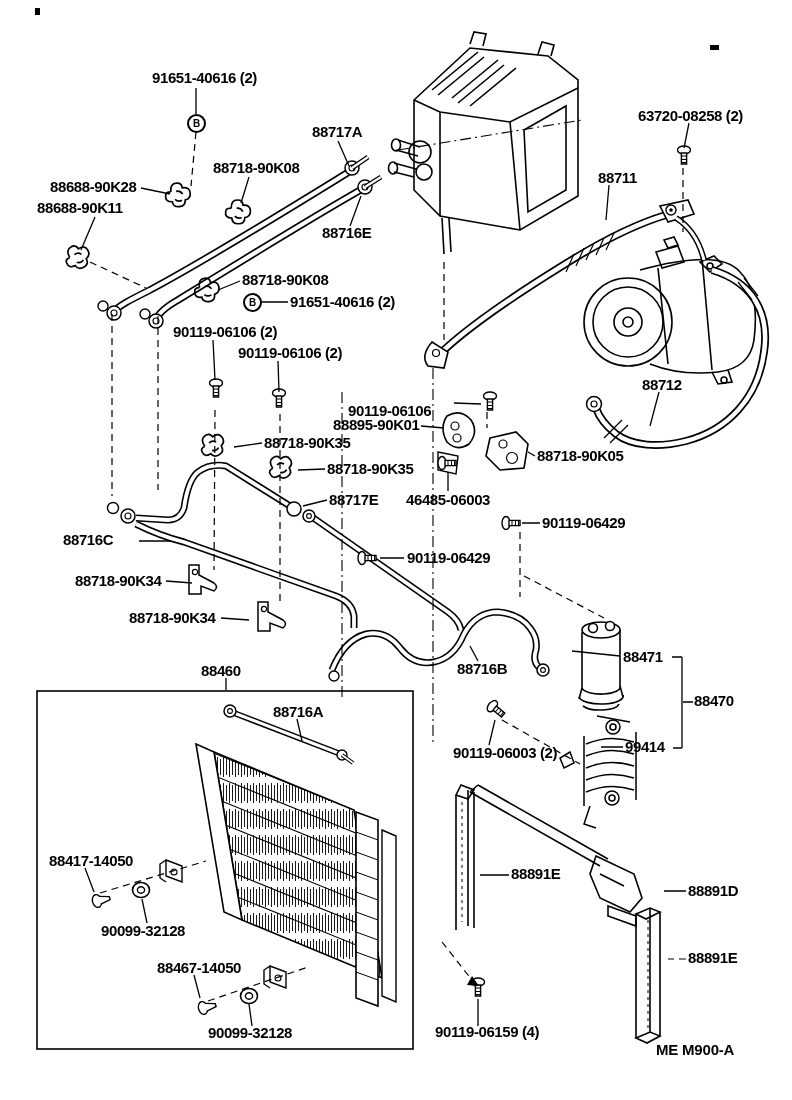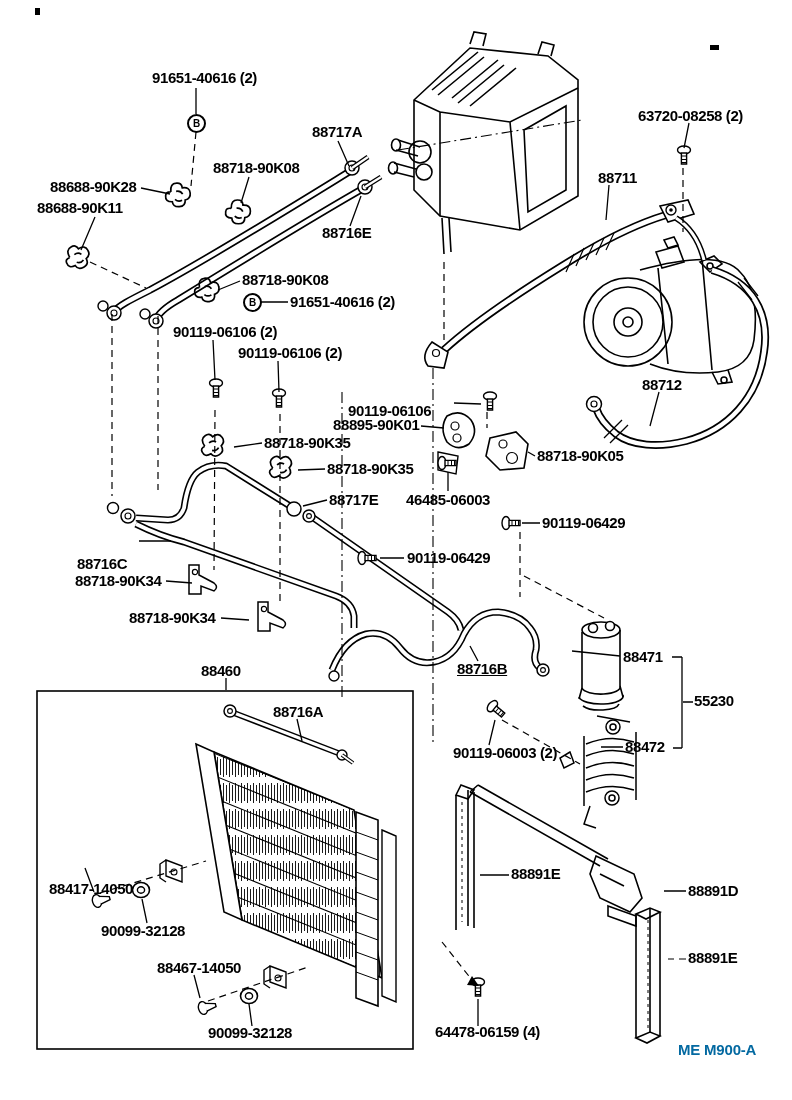--- a/index.html
+++ b/index.html
@@ -3,22 +3,22 @@
 <meta charset="utf-8">
 <style>
   html,body{margin:0;padding:0;background:#fff;}
   #page{position:relative;width:792px;height:1100px;background:#fff;overflow:hidden;
         font-family:"Liberation Sans",sans-serif;}
   svg{position:absolute;left:0;top:0;}
   .part-label{position:absolute;font:700 15px/14px "Liberation Sans",sans-serif;
               letter-spacing:-0.4px;color:#000;white-space:nowrap;}
   .circled-marker{position:absolute;width:15px;height:15px;border:2px solid #000;border-radius:50%;
               font:700 10px/15px "Liberation Sans",sans-serif;text-align:center;color:#000;}
-  .figure-code{position:absolute;left:678px;top:1043px;font:700 15px/14px "Liberation Sans",sans-serif;
-              letter-spacing:-0.2px;color:#0369a1;}
+  .figure-code{position:absolute;left:656px;top:1043px;font:700 15px/14px "Liberation Sans",sans-serif;
+              letter-spacing:-0.2px;color:#000000;}
 </style>
 </head>
 <body>
 
 <div id="page">
 
 <svg width="792" height="1100" viewBox="0 0 792 1100">
   <defs>
     <g id="bolt">
       <ellipse cx="0" cy="-6" rx="6.5" ry="4" fill="#fff" stroke="#000" stroke-width="1.4"></ellipse>
@@ -279,39 +279,39 @@
       <div class="part-label" style="left: 598px; top: 171px;">88711</div>
       <div class="part-label" style="left: 642px; top: 378px;">88712</div>
       <div class="part-label" style="left: 348px; top: 396px; margin-top: 8px;">90119-06106</div>
       <div class="part-label" style="left: 333px; top: 418px;">88895-90K01</div>
       <div class="part-label" style="left: 264px; top: 436px;">88718-90K35</div>
       <div class="part-label" style="left: 327px; top: 462px;">88718-90K35</div>
       <div class="part-label" style="left: 537px; top: 449px;">88718-90K05</div>
       <div class="part-label" style="left: 329px; top: 493px;">88717E</div>
       <div class="part-label" style="left: 406px; top: 493px;">46485-06003</div>
       <div class="part-label" style="left: 542px; top: 516px;">90119-06429</div>
-      <div class="part-label" style="left: 77px; top: 533px; margin-top: 24px;">88716C</div>
+      <div class="part-label" style="left: 63px; top: 533px;">88716C</div>
       <div class="part-label" style="left: 407px; top: 551px;">90119-06429</div>
       <div class="part-label" style="left: 75px; top: 574px;">88718-90K34</div>
       <div class="part-label" style="left: 129px; top: 611px;">88718-90K34</div>
       <div class="part-label" style="left: 201px; top: 664px;">88460</div>
-      <div class="part-label" style="left: 457px; top: 662px; text-decoration: underline;">88716B</div>
+      <div class="part-label" style="left: 457px; top: 662px;">88716B</div>
       <div class="part-label" style="left: 623px; top: 650px;">88471</div>
-      <div class="part-label" style="left: 694px; top: 694px;">55230</div>
+      <div class="part-label" style="left: 694px; top: 694px;">88470</div>
       <div class="part-label" style="left: 273px; top: 705px;">88716A</div>
-      <div class="part-label" style="left: 625px; top: 740px;">88472</div>
+      <div class="part-label" style="left: 625px; top: 740px;">99414</div>
       <div class="part-label" style="left: 453px; top: 746px;">90119-06003 (2)</div>
-      <div class="part-label" style="left: 49px; top: 882px;">88417-14050</div>
+      <div class="part-label" style="left: 49px; top: 854px;">88417-14050</div>
       <div class="part-label" style="left: 511px; top: 867px;">88891E</div>
       <div class="part-label" style="left: 688px; top: 884px;">88891D</div>
       <div class="part-label" style="left: 101px; top: 924px;">90099-32128</div>
       <div class="part-label" style="left: 688px; top: 951px;">88891E</div>
       <div class="part-label" style="left: 157px; top: 961px;">88467-14050</div>
       <div class="part-label" style="left: 208px; top: 1026px;">90099-32128</div>
-      <div class="part-label" style="left: 435px; top: 1025px;">64478-06159 (4)</div>
+      <div class="part-label" style="left: 435px; top: 1025px;">90119-06159 (4)</div>
     </div>
 
 <div class="circled-marker" style="left:187px;top:114px;">B</div>
 <div class="circled-marker" style="left:243px;top:293px;">B</div>
 
 <div class="figure-code">ME  M900-A</div>
 
 </div>
 
 </body></html>

